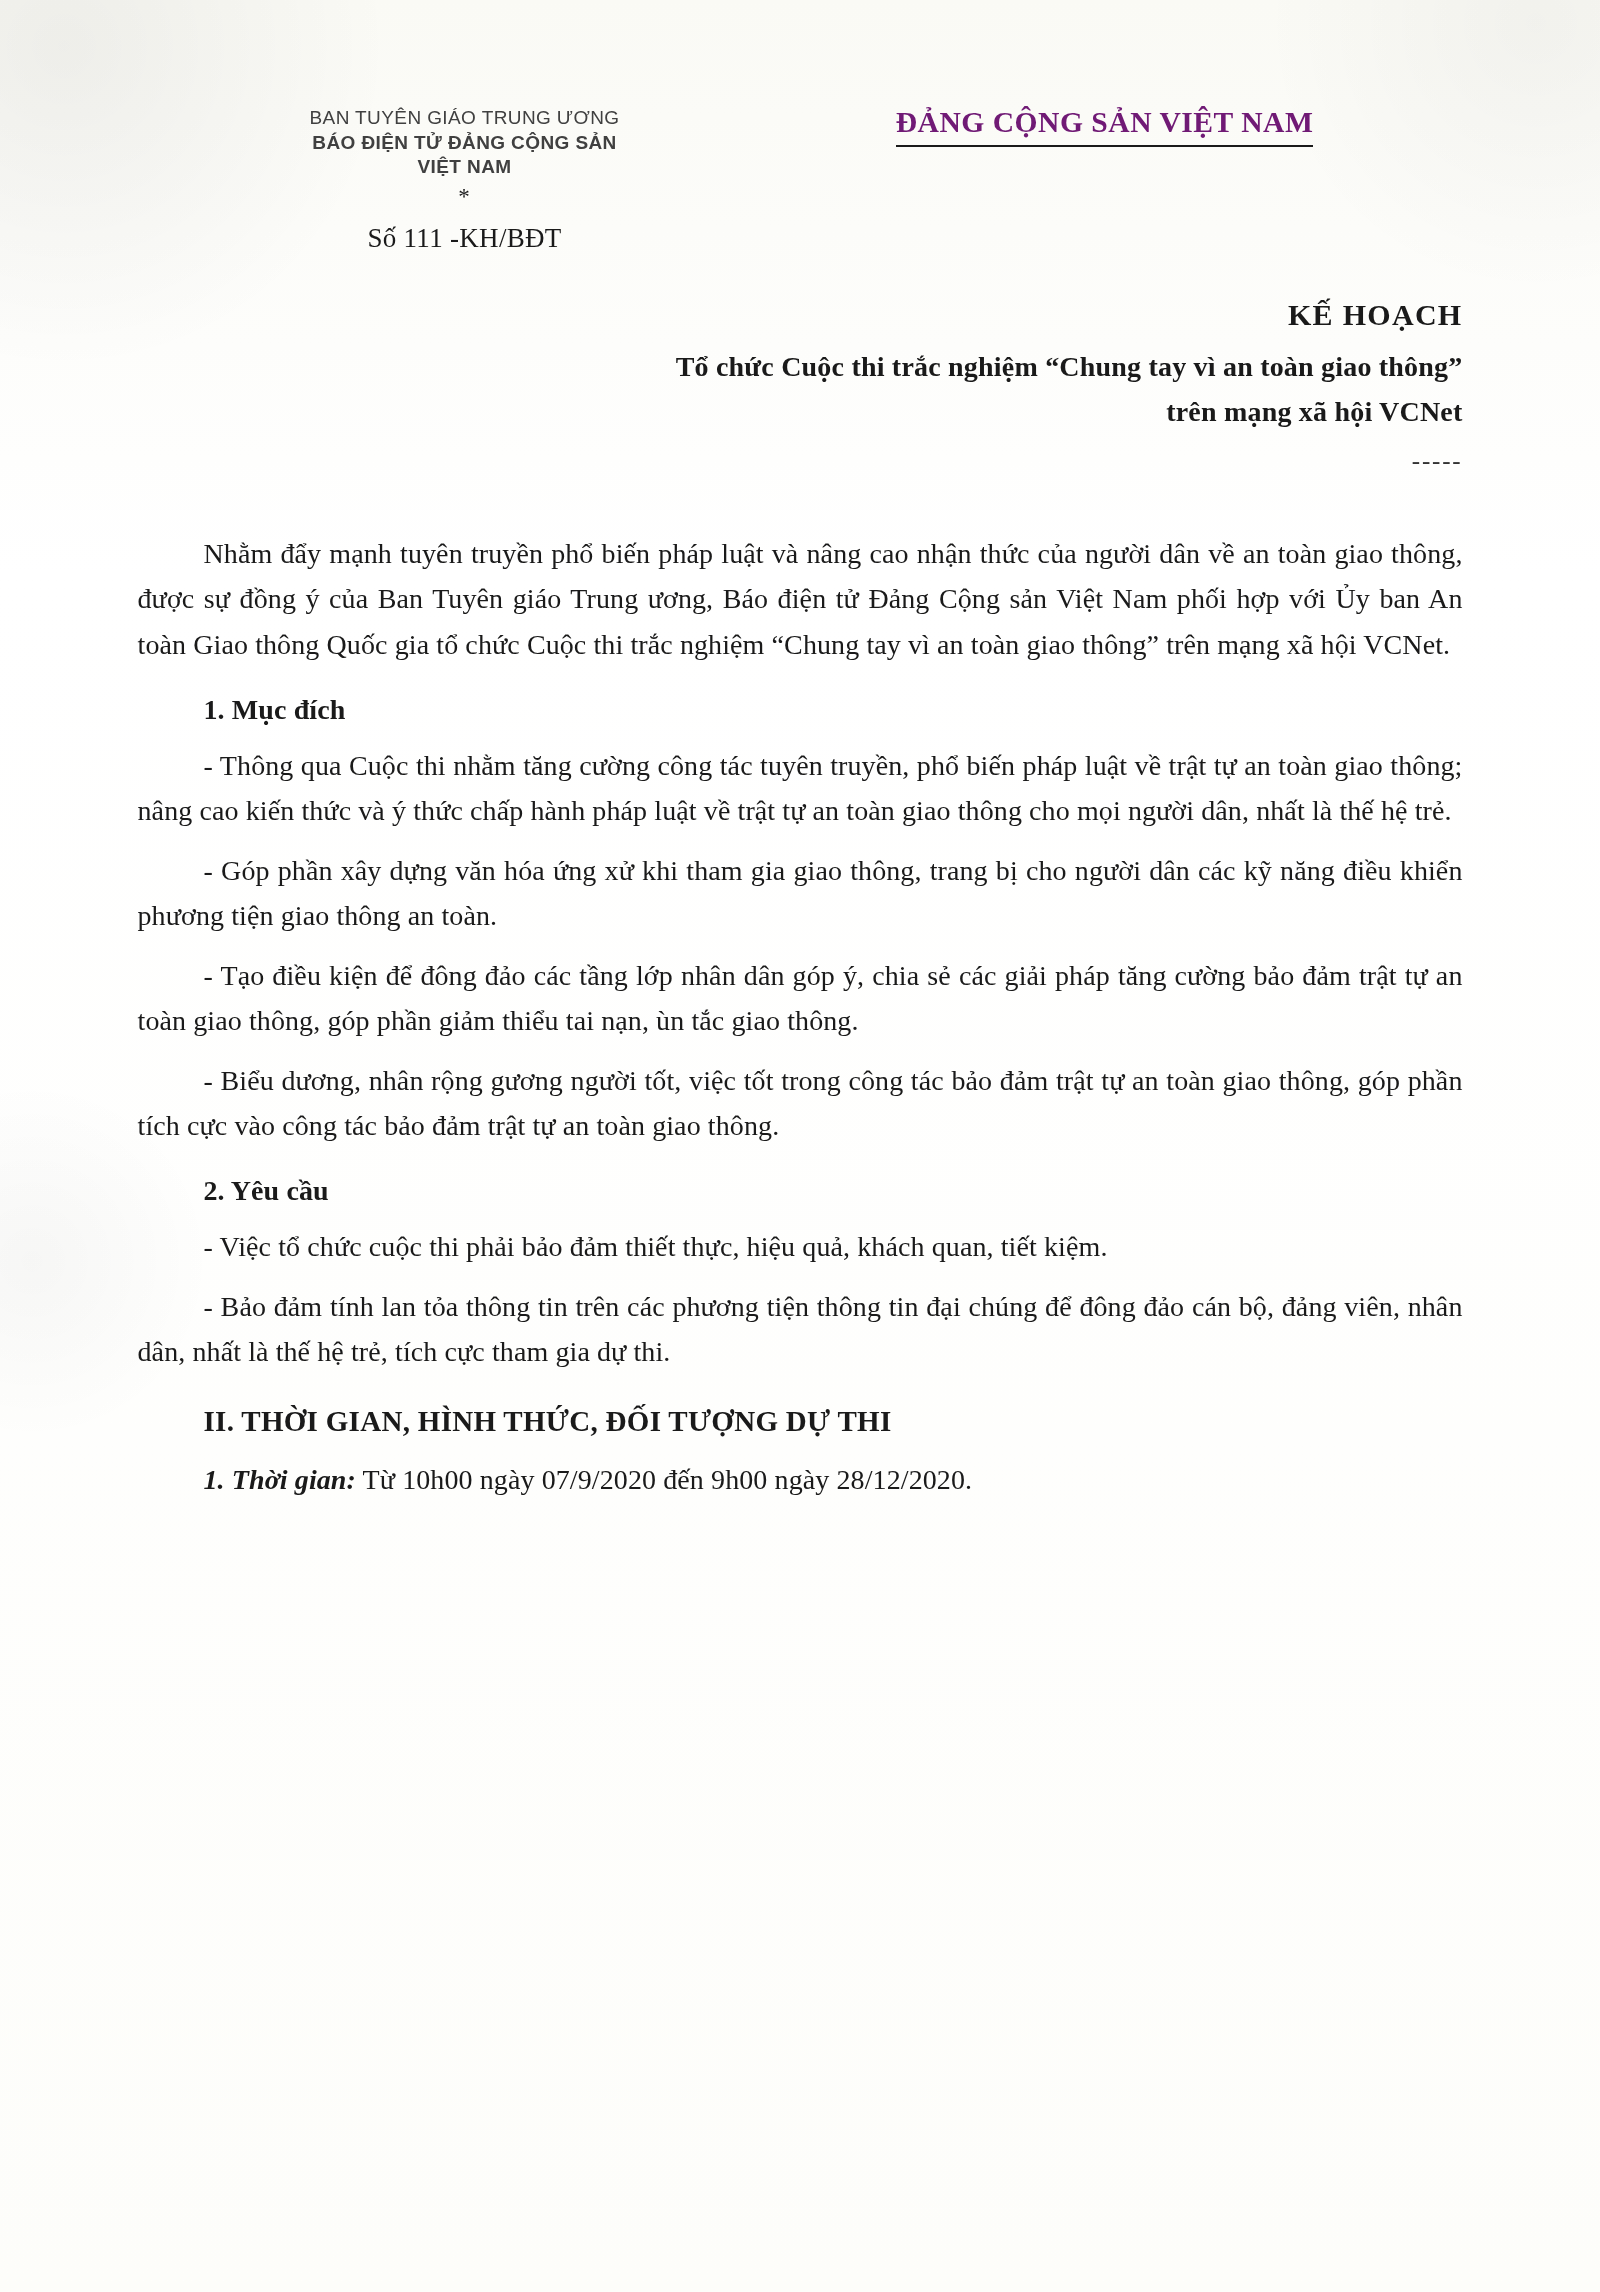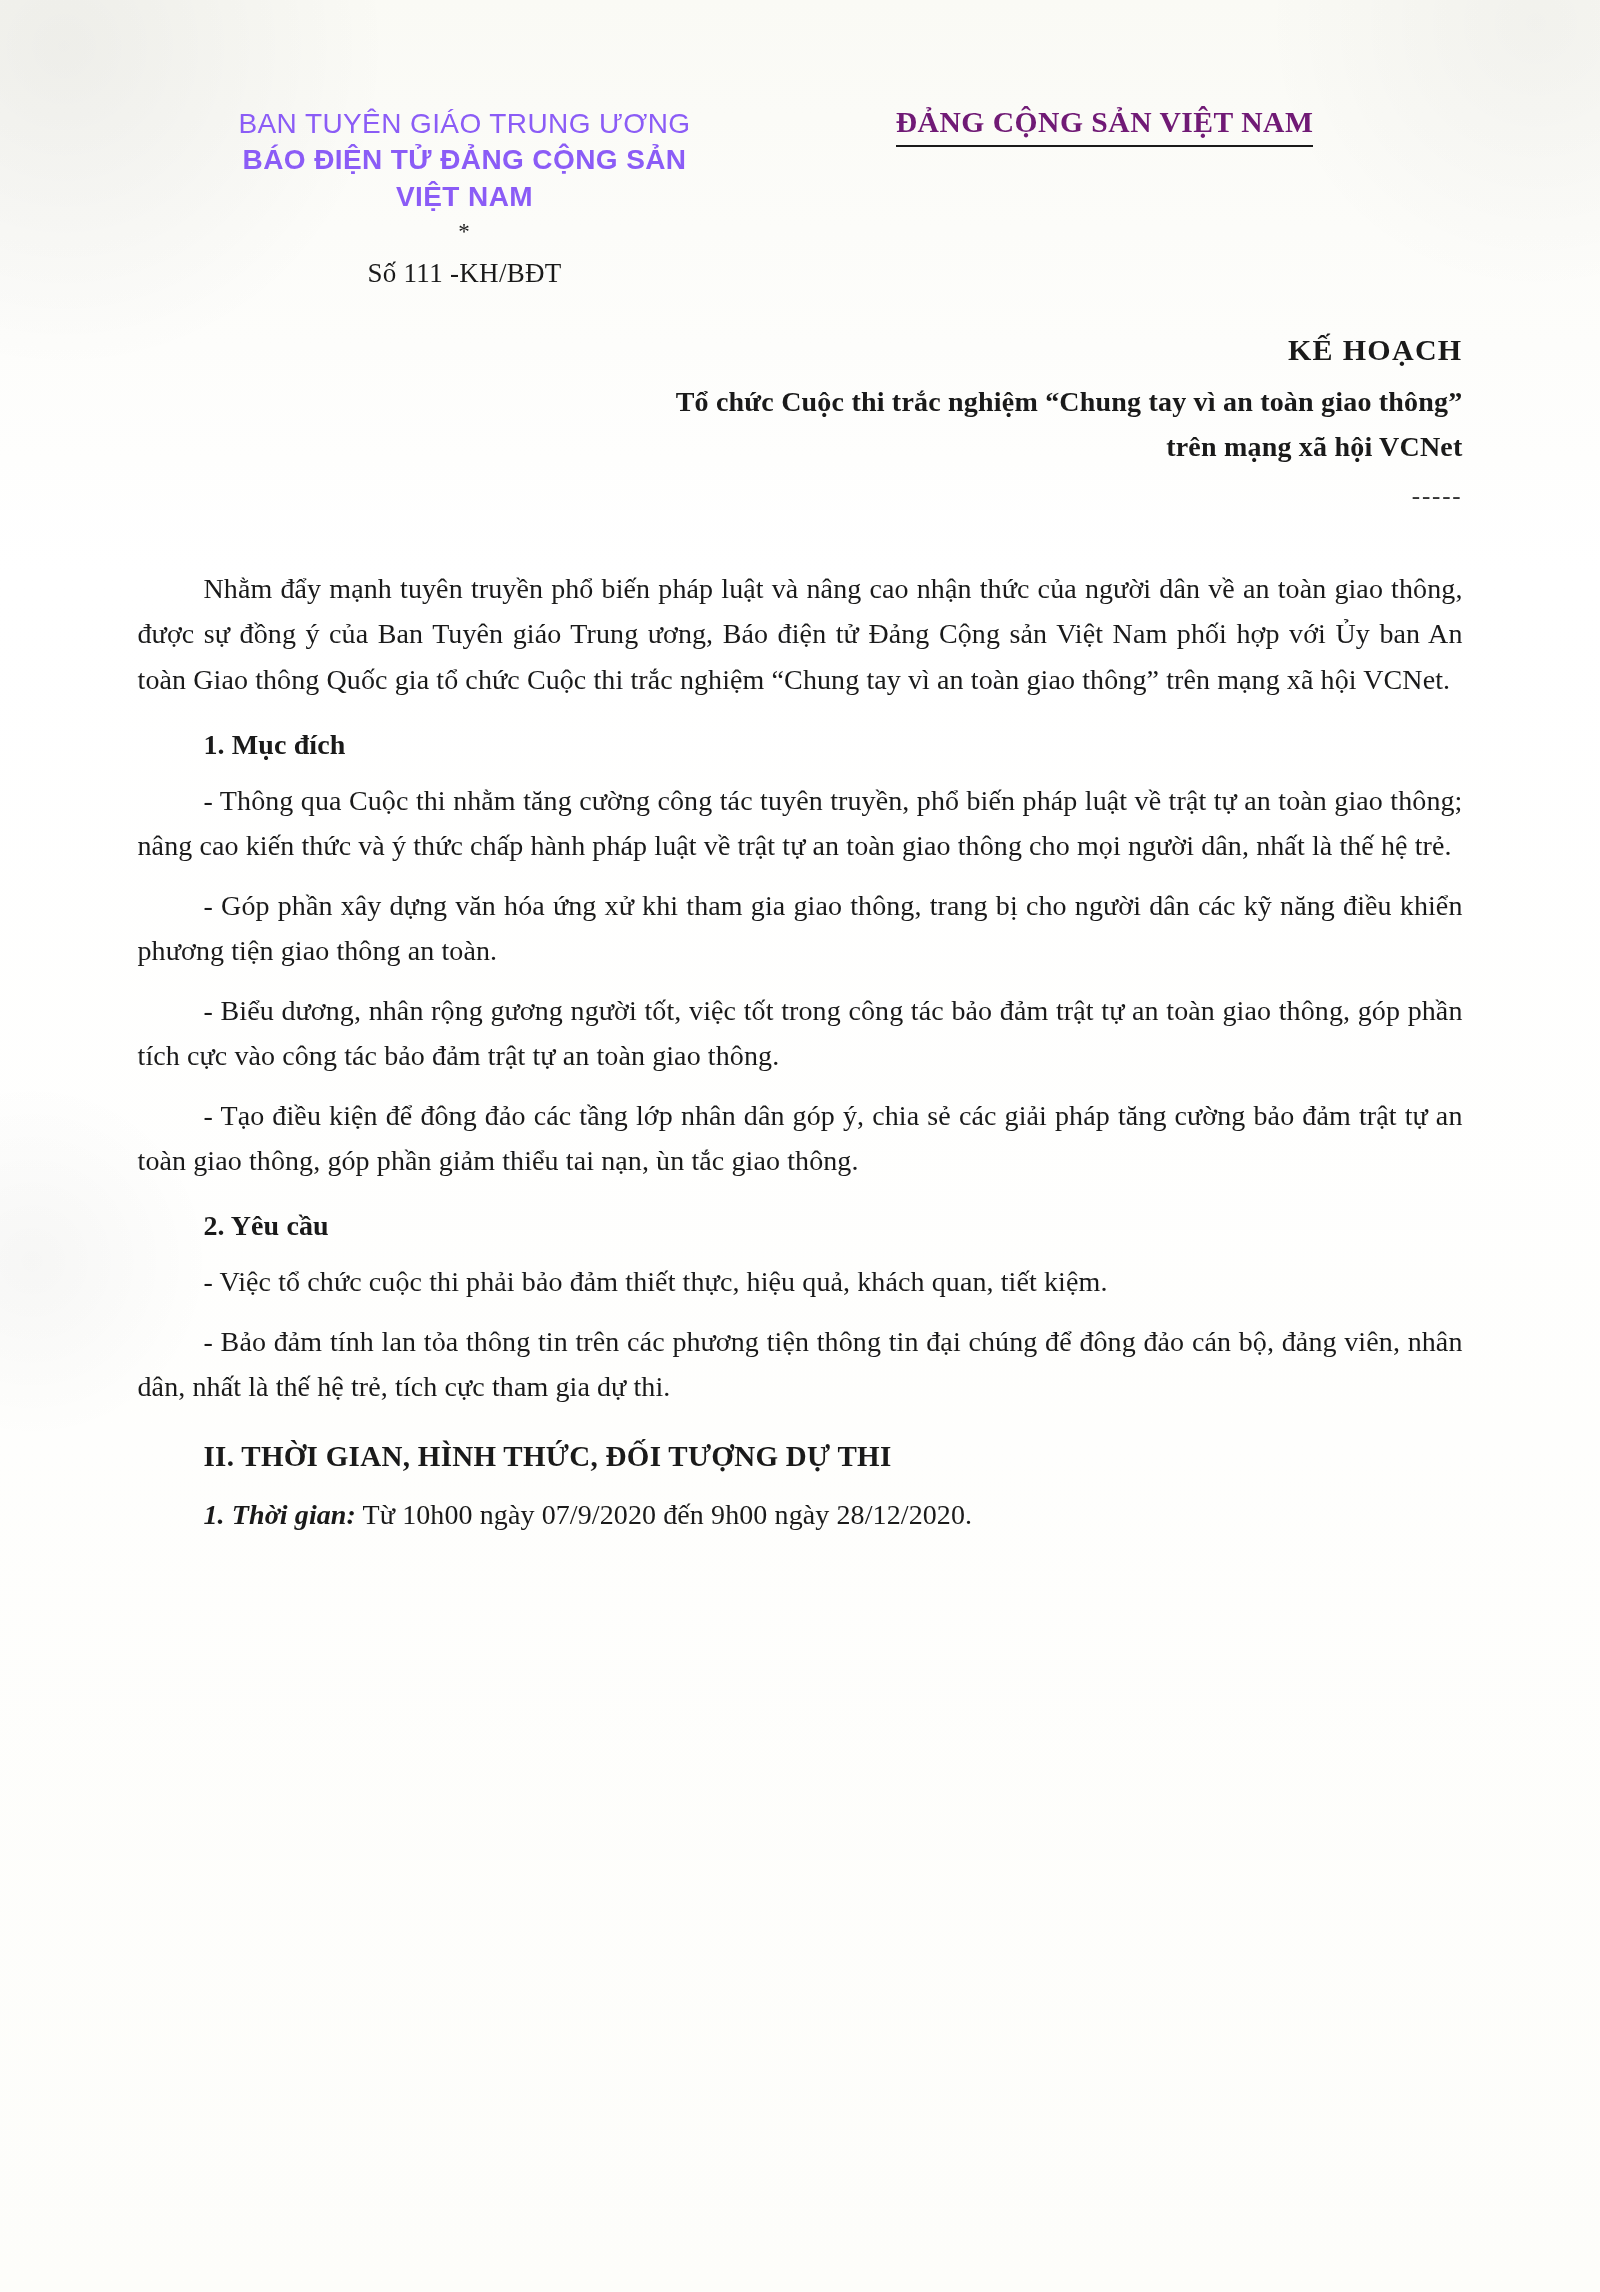--- a/index.html
+++ b/index.html
@@ -46,24 +46,24 @@
     align-items: flex-start;
     justify-content: flex-start;
   }
   .header-left {
     width: 618px;
     text-align: center;
     padding-left: 18px;
   }
   .org-line {
     font-family: "Liberation Sans", sans-serif;
-    font-size: 28px;
+    font-size: 19px;
     letter-spacing: 0.4px;
     line-height: 1.30;
-    color: #8b5cf6;
+    color: #404040;
   }
   .org-line.b {
     font-weight: 700;
   }
   .star {
     font-size: 23px;
     line-height: 1.1;
     margin-top: 3.6px;
     letter-spacing: 0.9px;
   }
@@ -177,22 +177,22 @@
 
     <div class="body">
 
       <p class="para">Nhằm đẩy mạnh tuyên truyền phổ biến pháp luật và nâng cao nhận thức của người dân về an toàn giao thông, được sự đồng ý của Ban Tuyên giáo Trung ương, Báo điện tử Đảng Cộng sản Việt Nam phối hợp với Ủy ban An toàn Giao thông Quốc gia tổ chức Cuộc thi trắc nghiệm “Chung tay vì an toàn giao thông” trên mạng xã hội VCNet.</p>
 
 
       <p class="heading-2">1. Mục đích</p>
 
       <p class="para">- Thông qua Cuộc thi nhằm tăng cường công tác tuyên truyền, phổ biến pháp luật về trật tự an toàn giao thông; nâng cao kiến thức và ý thức chấp hành pháp luật về trật tự an toàn giao thông cho mọi người dân, nhất là thế hệ trẻ.</p>
       <p class="para">- Góp phần xây dựng văn hóa ứng xử khi tham gia giao thông, trang bị cho người dân các kỹ năng điều khiển phương tiện giao thông an toàn.</p>
+      <p class="para">- Tạo điều kiện để đông đảo các tầng lớp nhân dân góp ý, chia sẻ các giải pháp tăng cường bảo đảm trật tự an toàn giao thông, góp phần giảm thiểu tai nạn, ùn tắc giao thông.</p>
       <p class="para">- Biểu dương, nhân rộng gương người tốt, việc tốt trong công tác bảo đảm trật tự an toàn giao thông, góp phần tích cực vào công tác bảo đảm trật tự an toàn giao thông.</p>
-      <p class="para">- Tạo điều kiện để đông đảo các tầng lớp nhân dân góp ý, chia sẻ các giải pháp tăng cường bảo đảm trật tự an toàn giao thông, góp phần giảm thiểu tai nạn, ùn tắc giao thông.</p>
 
       <p class="heading-2">2. Yêu cầu</p>
 
       <p class="para">- Việc tổ chức cuộc thi phải bảo đảm thiết thực, hiệu quả, khách quan, tiết kiệm.</p>
       <p class="para">- Bảo đảm tính lan tỏa thông tin trên các phương tiện thông tin đại chúng để đông đảo cán bộ, đảng viên, nhân dân, nhất là thế hệ trẻ, tích cực tham gia dự thi.</p>
 
       <p class="heading-1">II. THỜI GIAN, HÌNH THỨC, ĐỐI TƯỢNG DỰ THI</p>
 
       <p class="para"><span class="inline-bold">1. Thời gian:</span><span> Từ 10h00 ngày 07/9/2020 đến 9h00 ngày 28/12/2020.</span></p>
 

